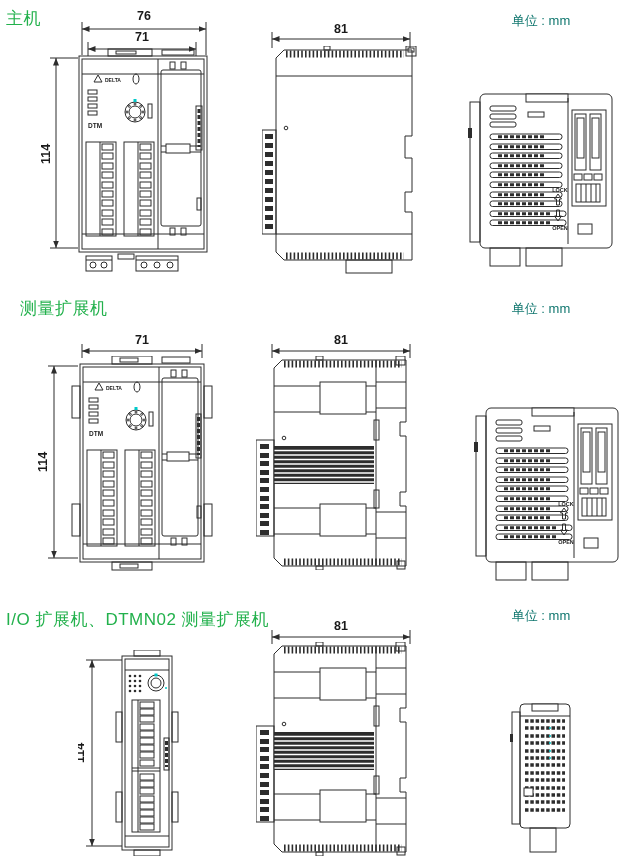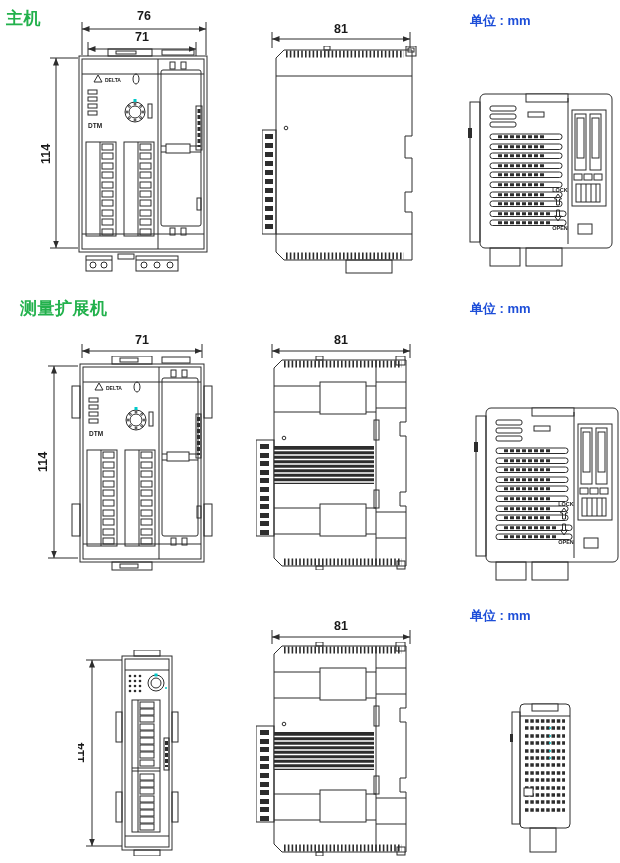--- a/index.html
+++ b/index.html
@@ -1,20 +1,20 @@
 <!DOCTYPE html>
 <html><head>
 <meta charset="utf-8">
 <style>
   html,body{margin:0;padding:0;background:#fff;}
   #canvas{position:relative;width:620px;height:863px;background:#fff;overflow:hidden;
           font-family:"Liberation Sans",sans-serif;}
   .abs{position:absolute;}
-  .sec-title{font-weight:bold;font-size:17px;letter-spacing:.5px;}
-  .unit{font-weight:bold;font-size:13px;color:#1d4ed8;width:142px;text-align:left;}
+  .sec-title{font-weight:normal;font-size:17px;letter-spacing:.5px;}
+  .unit{font-weight:normal;font-size:13px;color:#0f766e;width:142px;text-align:center;}
   
   svg rect, svg line, svg path, svg circle, svg ellipse, svg polygon{
       stroke:#2d2d2d;stroke-width:1;fill:none;}
   svg text{stroke:none;fill:#1a1a1a;font-family:"Liberation Sans",sans-serif;font-weight:bold;}
   .dimtxt{font-size:12.5px;text-anchor:middle;}
   .lbl5{font-size:5px;}
   .lbl6{font-size:6.5px;}
   .lbl55{font-size:5.5px;text-anchor:middle;}
   .fdark{fill:#2d2d2d;stroke:none;}
   .mask{fill:#fff;}
@@ -418,20 +418,21 @@
   </svg>
 
   <svg class="abs" style="left:256px;top:356px" width="160" height="214">
     <use href="#sideribbon"></use>
   </svg>
 
   <svg class="abs" style="left:474px;top:402px" width="150" height="182">
     <use href="#rearview"></use>
   </svg>
 
+  <div class="abs sec-title" style="left:6px;top:608px;color:#22b14c">I/O 扩展机、DTMN02 测量扩展机</div>
   <div class="abs unit" style="left:470px;top:607px">单位 : mm</div>
 
   <svg class="abs" style="left:78px;top:654px" width="44" height="198">
     <text x="6" y="99" class="dimtxt" transform="rotate(-90 6 99)">114</text>
     <line x1="14" y1="6" x2="14" y2="192" marker-start="url(#aS)" marker-end="url(#aE)"></line>
     <line x1="8" y1="6" x2="44" y2="6"></line>
     <line x1="8" y1="192" x2="44" y2="192"></line>
   </svg>
 
   <svg class="abs" style="left:268px;top:620px" width="146" height="24">

